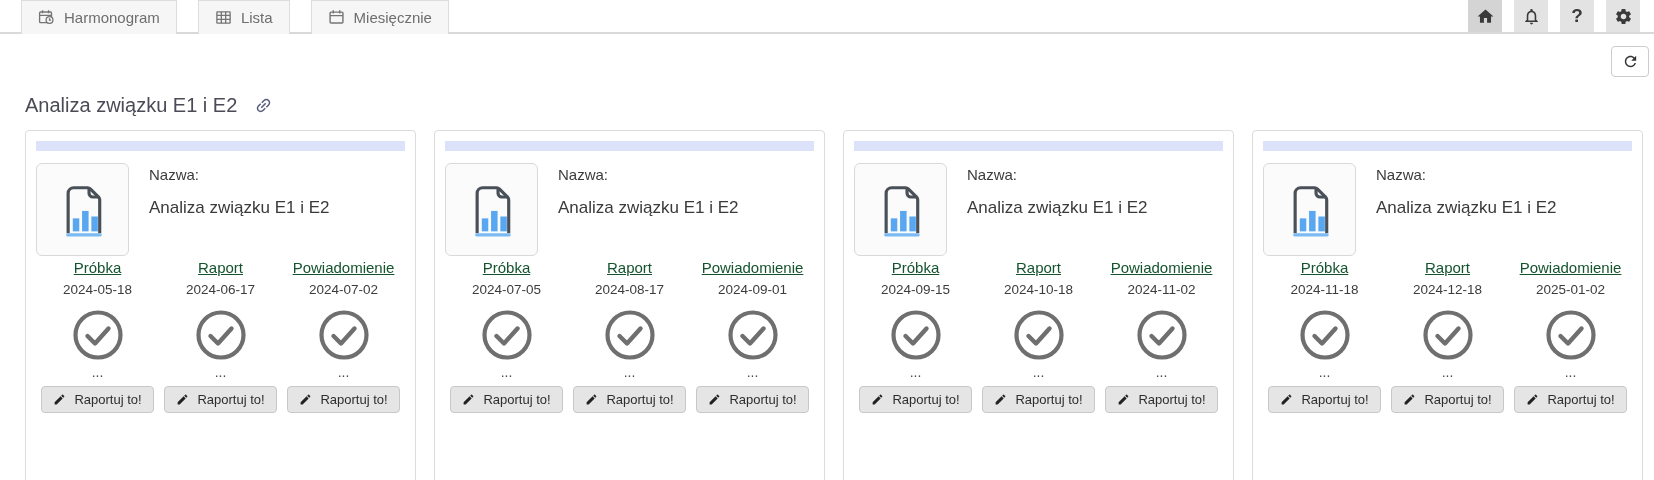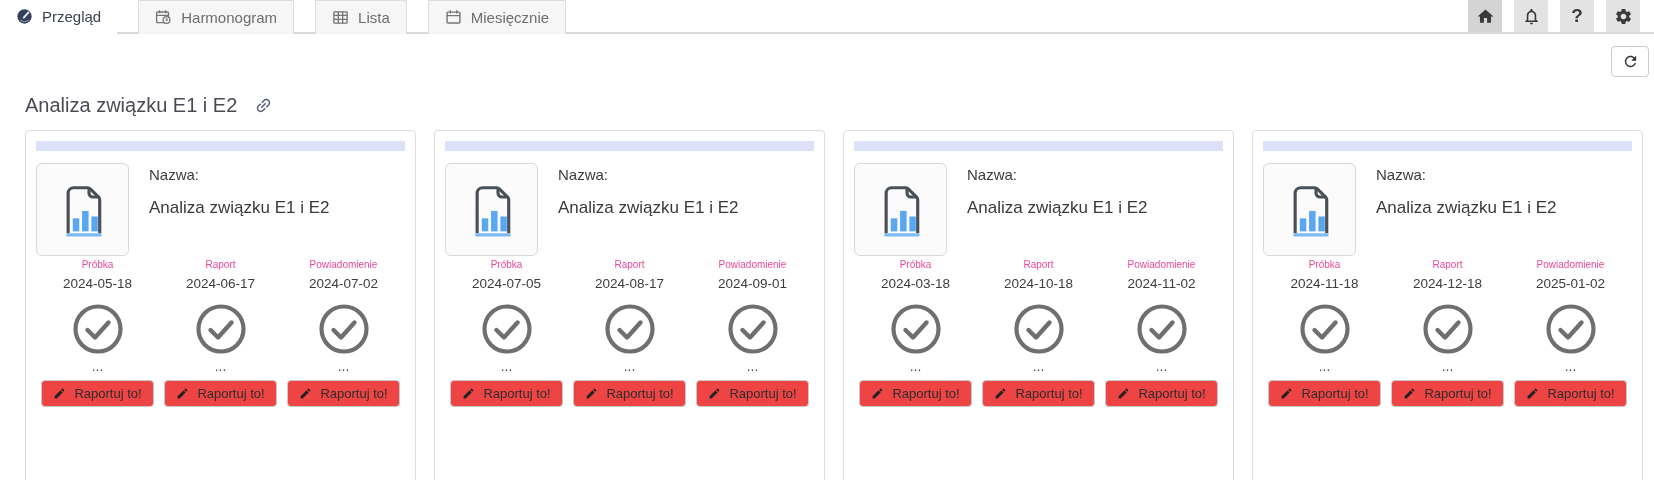--- a/index.html
+++ b/index.html
@@ -44,43 +44,33 @@
   .icon-box { width: 93px; height: 93px; flex: 0 0 auto; border: 1px solid #d9d9d9;
     border-radius: 6px; background: #fbfbfc; display: flex; align-items: center;
     justify-content: center; }
   .media-text { margin-left: 20px; padding-top: 3px; }
   .name-label { font-size: 15px; color: #3c3c3c; }
   .name-value { font-size: 17px; color: #3a3a3a; margin-top: 15px; }
 
   .milestones { display: flex; margin-top: 3px; }
   .milestone { flex: 1 1 0; display: flex; flex-direction: column; align-items: center;
     text-align: center; }
-  .m-label { font-size: 10px; color: #ec4899; }
+  .m-label { font-size: 15px; color: #14532d; text-decoration: underline; }
   .m-date { font-size: 13.5px; color: #3c3c3c; margin-top: 6px; }
   .m-check { margin-top: 12px; }
   .m-dots { font-size: 14px; color: #4a4a4a; margin-top: 5px; line-height: 12px; }
   .report-btn { margin-top: 8px; display: inline-flex; align-items: center; gap: 8px;
-    padding: 5px 11px; border: 1px solid #c8c8c8; border-radius: 4px; background: #ef4444;
+    padding: 5px 11px; border: 1px solid #c8c8c8; border-radius: 4px; background: #e5e5e5;
     font-size: 13px; color: #2d2d2d; cursor: pointer;
     font-family: "Liberation Sans", sans-serif; }
 </style>
 </head>
 <body>
 
 <div class="tabbar">
-  <div class="tab active">
-    <span style="display:inline-flex">
-      <svg width="17" height="17" viewBox="0 0 18 18">
-          <circle cx="9" cy="9" r="7.6" fill="#35405a"></circle>
-          <path d="M8.2 10.2 L13 4.8" stroke="#e8ecf4" stroke-width="2" stroke-linecap="round"></path>
-          <path d="M4.5 12.5 a6 6 0 0 0 9 0" stroke="#8a93ab" stroke-width="1.2" fill="none"></path>
-        </svg>
-    </span>
-    <span>Przegląd</span>
-  </div>
   <div class="tab inactive">
     <span style="display:inline-flex">
       <svg width="17" height="17" viewBox="0 0 18 18" fill="none" stroke="#757575" stroke-width="1.4">
           <rect x="1.7" y="3.2" width="12.6" height="11.3" rx="1"></rect>
           <path d="M1.7 6.8 H14.3 M4.8 1.3 V4.6 M11.2 1.3 V4.6"></path>
           <circle cx="12.2" cy="11.6" r="3.6" fill="#f6f6f6"></circle>
           <path d="M12.2 9.9 V11.8 H13.8"></path>
         </svg>
     </span>
     <span>Harmonogram</span>
@@ -330,21 +320,21 @@
         </span>
       </div>
       <div class="media-text">
         <div class="name-label">Nazwa:</div>
         <div class="name-value">Analiza związku E1 i E2</div>
       </div>
     </div>
     <div class="milestones">
       <div class="milestone">
         <div class="m-label">Próbka</div>
-        <div class="m-date">2024-03-18</div>
+        <div class="m-date">2024-09-15</div>
         <span class="m-check" style="display:inline-flex">
           <svg width="52" height="52" viewBox="0 0 52 52" fill="none" stroke="#6f6f6f">
               <circle cx="26" cy="26" r="22.5" stroke-width="4.2"></circle>
               <path d="M15.5 27 L23 34.5 L36.5 19.5" stroke-width="4.4" stroke-linecap="round" stroke-linejoin="round"></path>
             </svg>
         </span>
         <div class="m-dots">...</div>
         <button class="report-btn">
           <span style="display:inline-flex">
             <svg width="13" height="13" viewBox="0 0 24 24" fill="#222">

